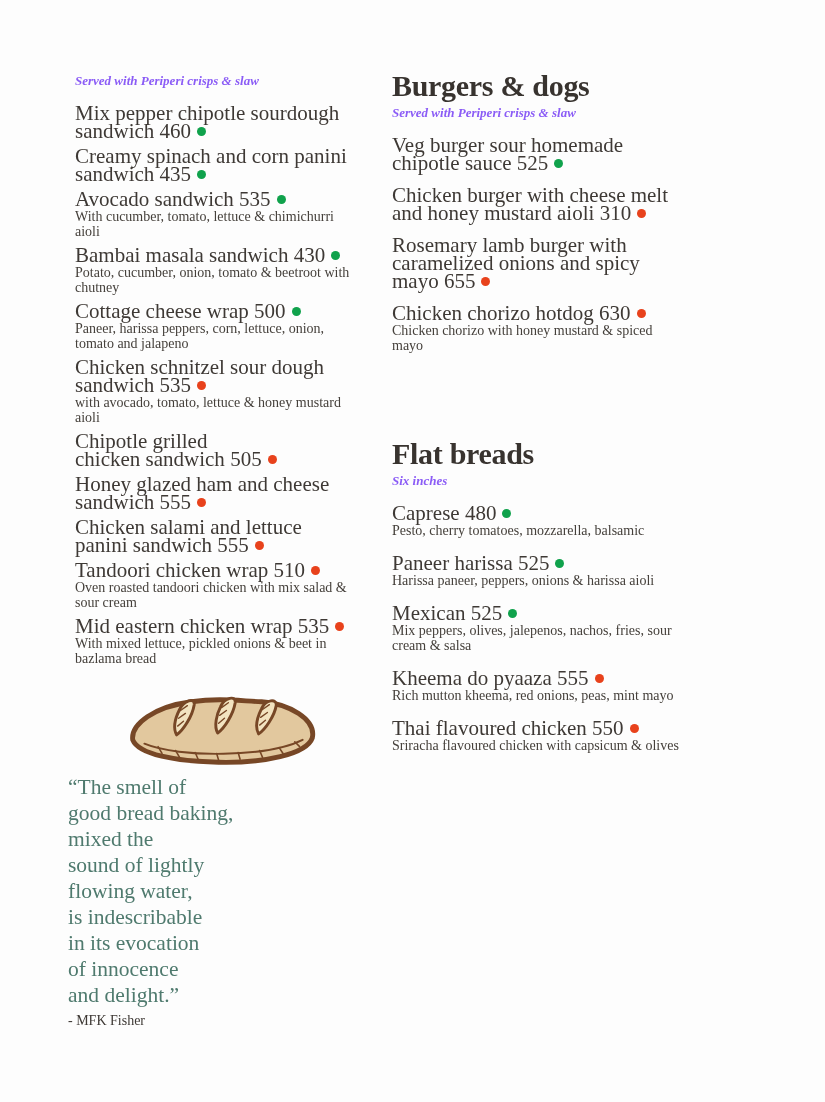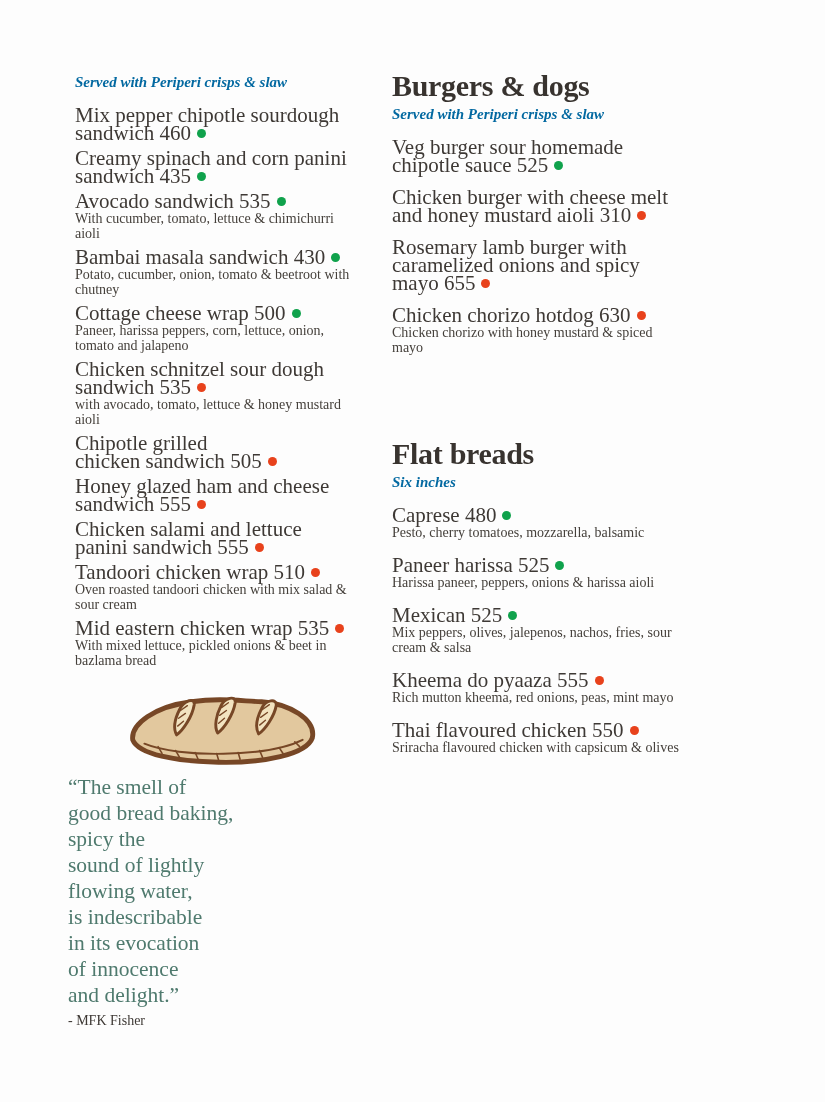--- a/index.html
+++ b/index.html
@@ -5,22 +5,22 @@
   html,body{margin:0;padding:0;background:#ffffff;}
   .page{
     position:relative;width:825px;height:1102px;background:#fdfdfd;
     font-family:"Liberation Serif",serif;color:#3e3935;overflow:hidden;
   }
   h1.section-title{
     margin:0;font-size:30px;line-height:1.08;font-weight:600;
     color:#38332f;letter-spacing:-0.3px;
   }
   .section-subtitle{
-    margin:3px 0 0 0;font-size:15px;line-height:1.2;font-style:italic;
-    font-weight:600;color:#0369a1;
+    margin:3px 0 0 0;font-size:13px;line-height:1.2;font-style:italic;
+    font-weight:600;color:#8b5cf6;
   }
   .items{margin-top:15px;}
   .item{margin-bottom:7px;}
   .col-right .item{margin-bottom:14px;}
   .section-flatbreads .item{margin-bottom:16px;}
   .name-line{font-size:21px;line-height:18px;color:#3e3935;}
   .nm{white-space:pre-line;}
   .desc{font-size:14px;line-height:15px;margin-top:1px;color:#45403b;}
   .dot{
     display:inline-block;width:9px;height:9px;border-radius:50%;
@@ -178,21 +178,21 @@
         <line x1="101" y1="23" x2="108" y2="18"></line>
         <line x1="100" y1="31" x2="106" y2="26"></line>
         <line x1="145" y1="17" x2="152" y2="12"></line>
         <line x1="143" y1="25" x2="150" y2="20"></line>
         <line x1="142" y1="33" x2="148" y2="28"></line>
       </g>
     </svg>
     <div class="quote">
         <div>“The smell of</div>
         <div>good bread baking,</div>
-        <div>spicy the</div>
+        <div>mixed the</div>
         <div>sound of lightly</div>
         <div>flowing water,</div>
         <div>is indescribable</div>
         <div>in its evocation</div>
         <div>of innocence</div>
         <div>and delight.”</div>
       </div>
     <div class="attrib">- MFK Fisher</div>
   </div>
 

